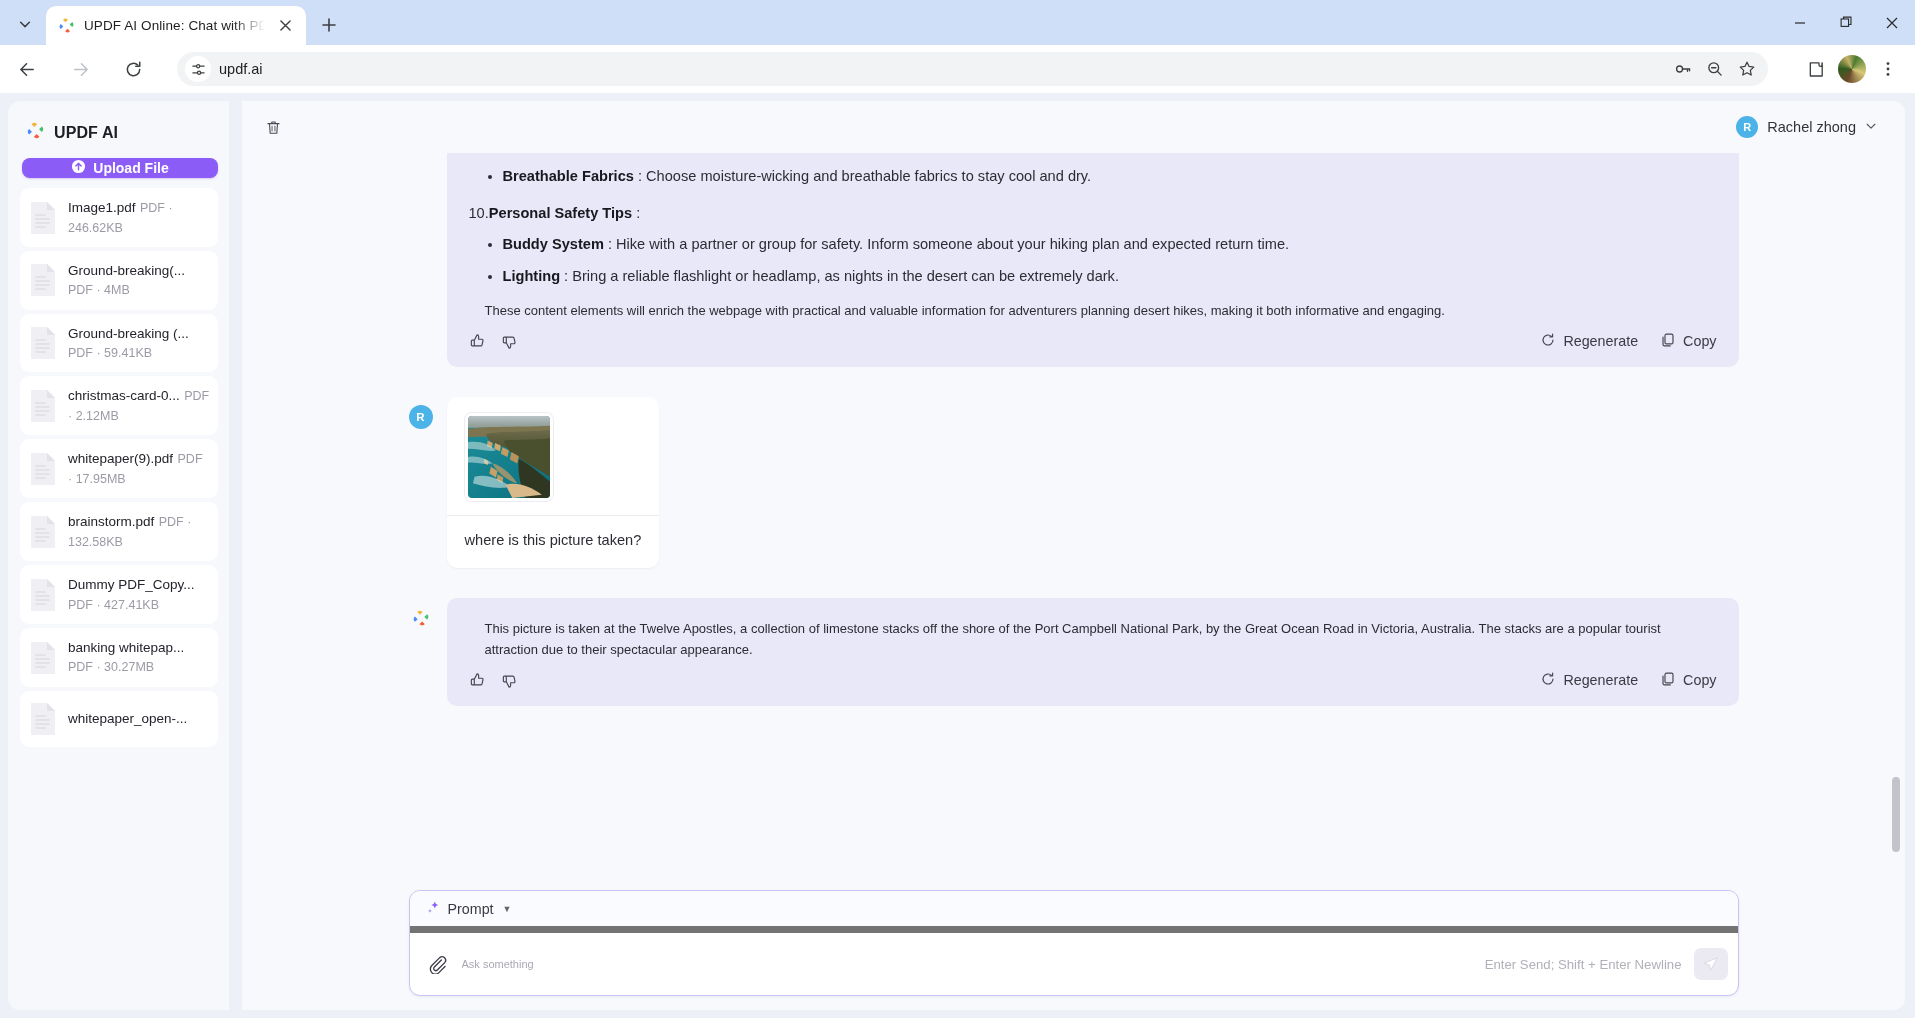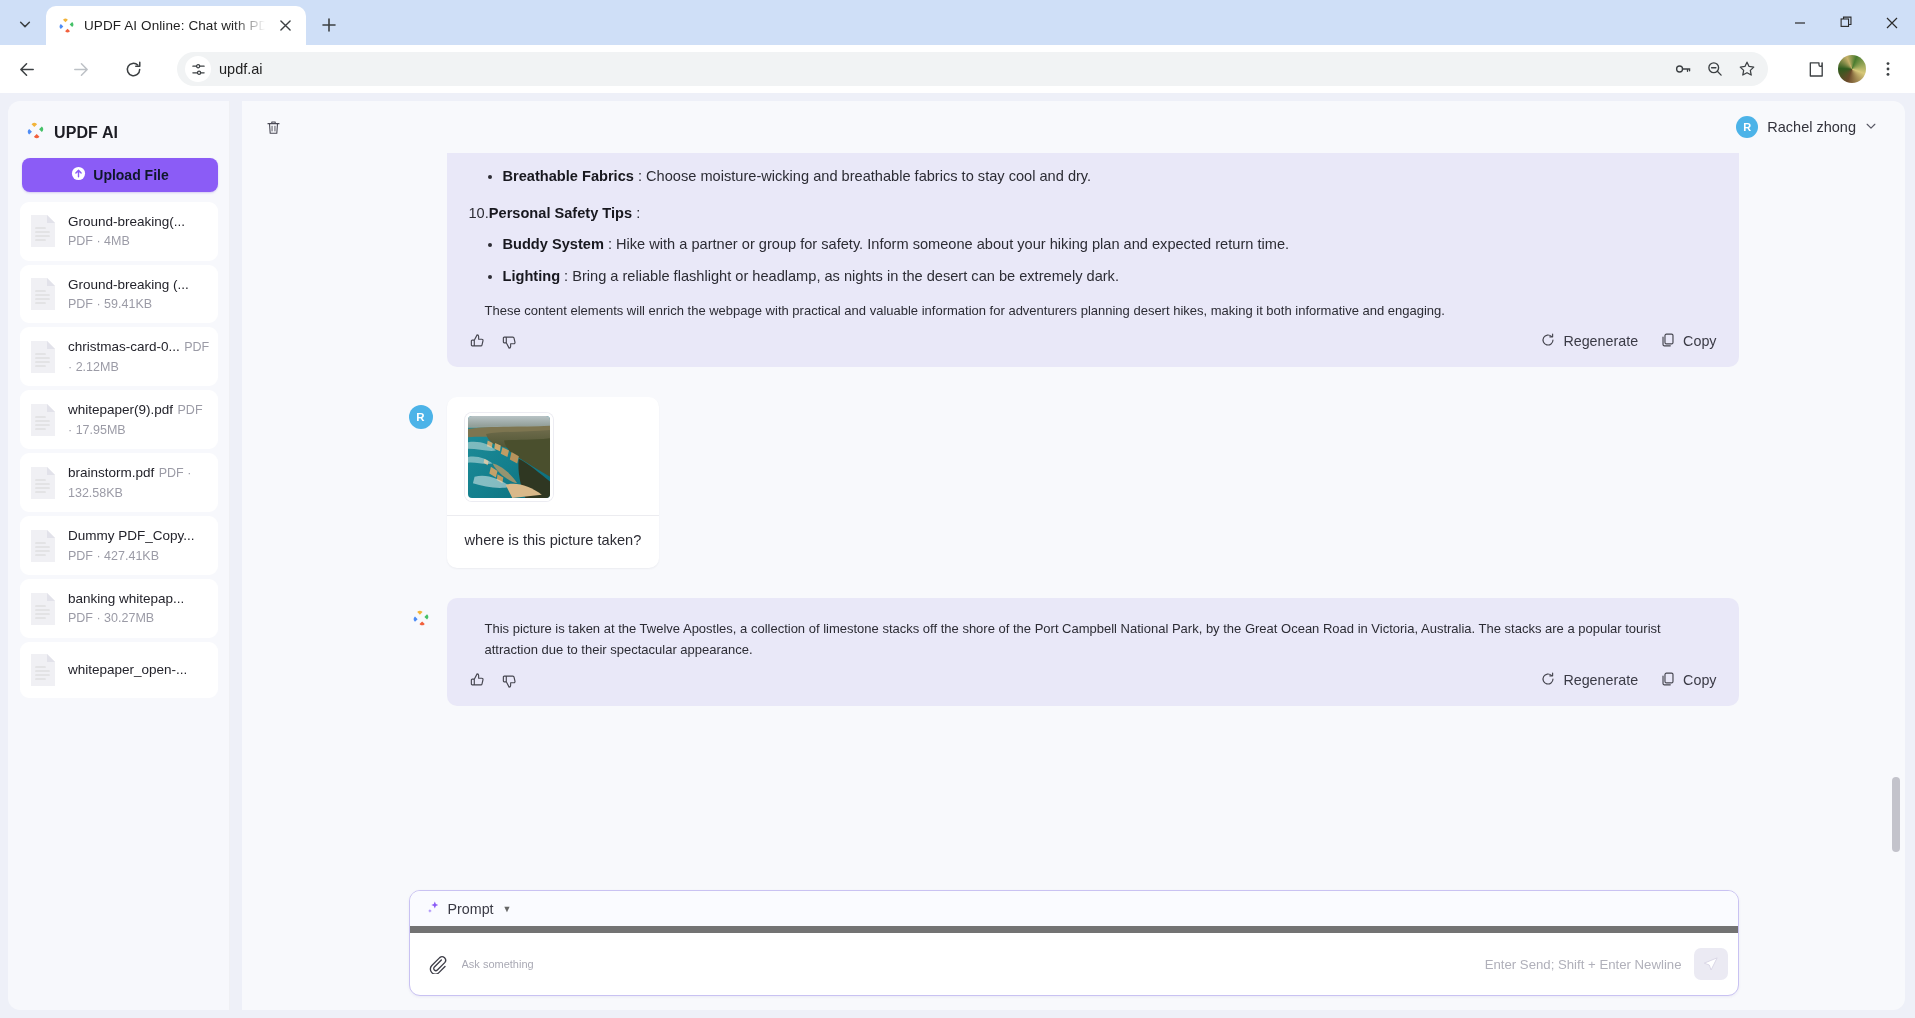--- a/index.html
+++ b/index.html
@@ -54,21 +54,21 @@
   
   .sidebar {
     width: 222px; flex: 0 0 222px; background: #f7f8fc;
     border-radius: 12px 0 0 12px; padding: 16px 10px 0 12px;
     display: flex; flex-direction: column; overflow: hidden;
     box-shadow: inset -1px 0 0 rgba(0,0,0,0.03);
   }
   .brand { display: flex; align-items: center; gap: 9px; margin: 4px 0 14px 6px; }
   .brand-name { font-size: 16px; font-weight: 700; color: #1d1d24; letter-spacing: .1px; }
   .upload-btn {
-    height: 34px; border-radius: 8px; background: #8b5cf6; color: #0f172a;
+    height: 20px; border-radius: 8px; background: #8b5cf6; color: #ffffff;
     display: flex; align-items: center; justify-content: center; gap: 7px;
     font-size: 14px; font-weight: 600; margin: 0 2px 10px 2px; cursor: pointer;
     box-shadow: 0 1px 2px rgba(110,70,220,.25);
   }
   .file-list { flex: 1; overflow: hidden; display: flex; flex-direction: column; gap: 4px; padding-right: 2px; }
   .file-item {
     display: flex; align-items: center; gap: 10px; padding: 10px 8px;
     border-radius: 9px; background: #ffffff; cursor: pointer; flex: 0 0 auto;
   }
   .file-icon { width: 30px; height: 36px; flex: 0 0 30px; position: relative; }
@@ -288,20 +288,33 @@
         <span>
           <svg width="15" height="15" viewBox="0 0 16 16">
             <circle cx="8" cy="8" r="7" fill="#ffffff"></circle>
             <path d="M8 11.4V4.8M5.2 7.4L8 4.6l2.8 2.8" fill="none" stroke="#8b5cf6" stroke-width="1.5" stroke-linecap="round" stroke-linejoin="round"></path>
           </svg>
         </span>
         <span>Upload File</span>
       </div>
 
       <div class="file-list">
+        <div class="file-item">
+          <span class="file-icon">
+            <svg width="30" height="36" viewBox="0 0 30 36">
+              <path d="M3 2h16l8 8v24H3z" fill="#f0f0f4"></path>
+              <path d="M19 2l8 8h-8z" fill="#e2e2ea"></path>
+              <path d="M8 15h9M8 19h13M8 23h13M8 27h9" stroke="#dededf" stroke-width="1.7" stroke-linecap="round"></path>
+            </svg>
+          </span>
+          <span class="file-meta">
+            <span class="file-name">Image1.pdf</span>
+            <span class="file-sub">PDF · 246.62KB</span>
+          </span>
+        </div>
         <div class="file-item">
           <span class="file-icon">
             <svg width="30" height="36" viewBox="0 0 30 36">
                 <path d="M3 2h16l8 8v24H3z" fill="#f0f0f4"></path>
                 <path d="M19 2l8 8h-8z" fill="#e2e2ea"></path>
                 <path d="M8 15h9M8 19h13M8 23h13M8 27h9" stroke="#dededf" stroke-width="1.7" stroke-linecap="round"></path>
               </svg>
           </span>
           <span class="file-meta">
             <span class="file-name">Ground-breaking(...</span>

